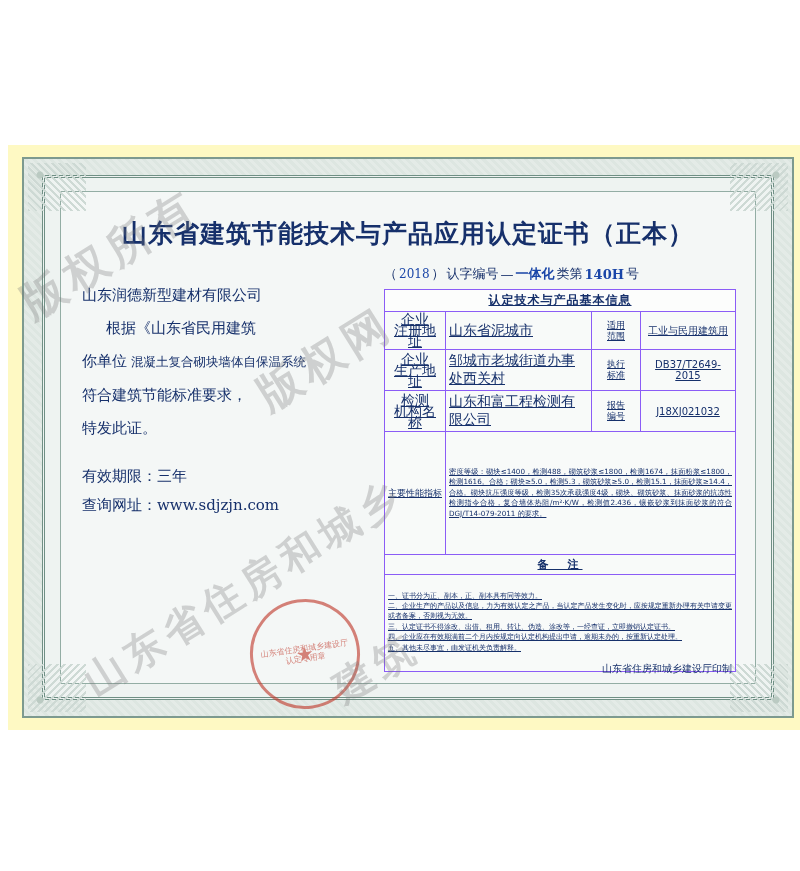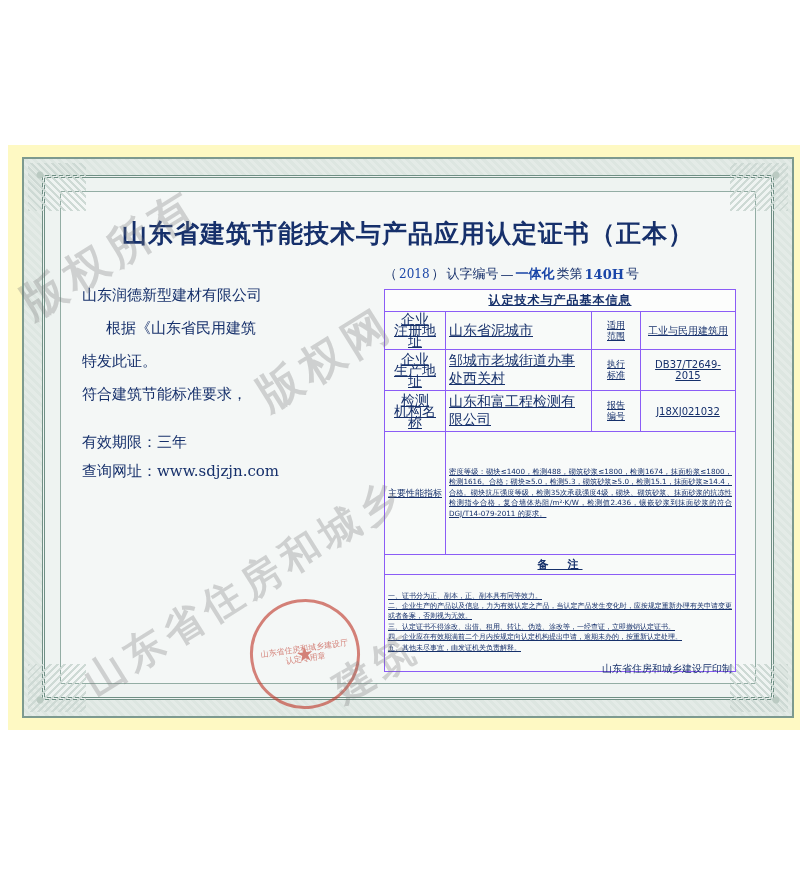--- a/index.html
+++ b/index.html
@@ -165,22 +165,26 @@
         <span>—</span>
         <span class="code">一体化</span>
         <span>类第</span>
         <span class="num140">140H</span>
         <span>号</span>
       </div>
 
       <div class="left-col">
         <p class="l-company">山东润德新型建材有限公司</p>
         <p class="l-indent">根据《山东省民用建筑</p>
+        <p class="l-unit">
+          <span>你单位</span>
+          <span class="prod">混凝土复合砌块墙体自保温系统</span>
+        </p>
+        <p>符合建筑节能标准要求，</p>
         <p>特发此证。</p>
-        <p>符合建筑节能标准要求，</p>
 
         <div class="valid">
           <div>有效期限：三年</div>
           <div class="url">查询网址：www.sdjzjn.com</div>
         </div>
       </div>
 
       <div class="table-wrap">
         <table class="info">
           <tbody>

